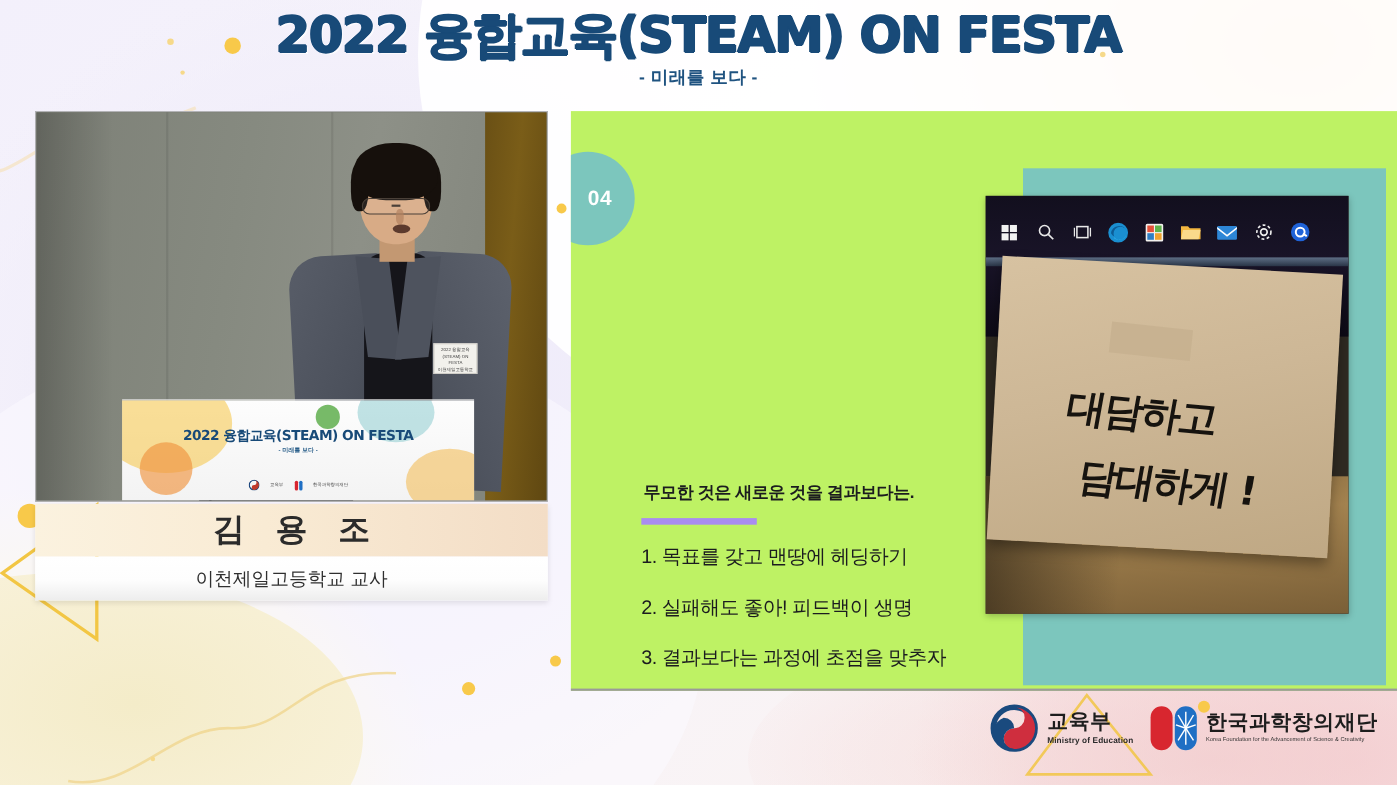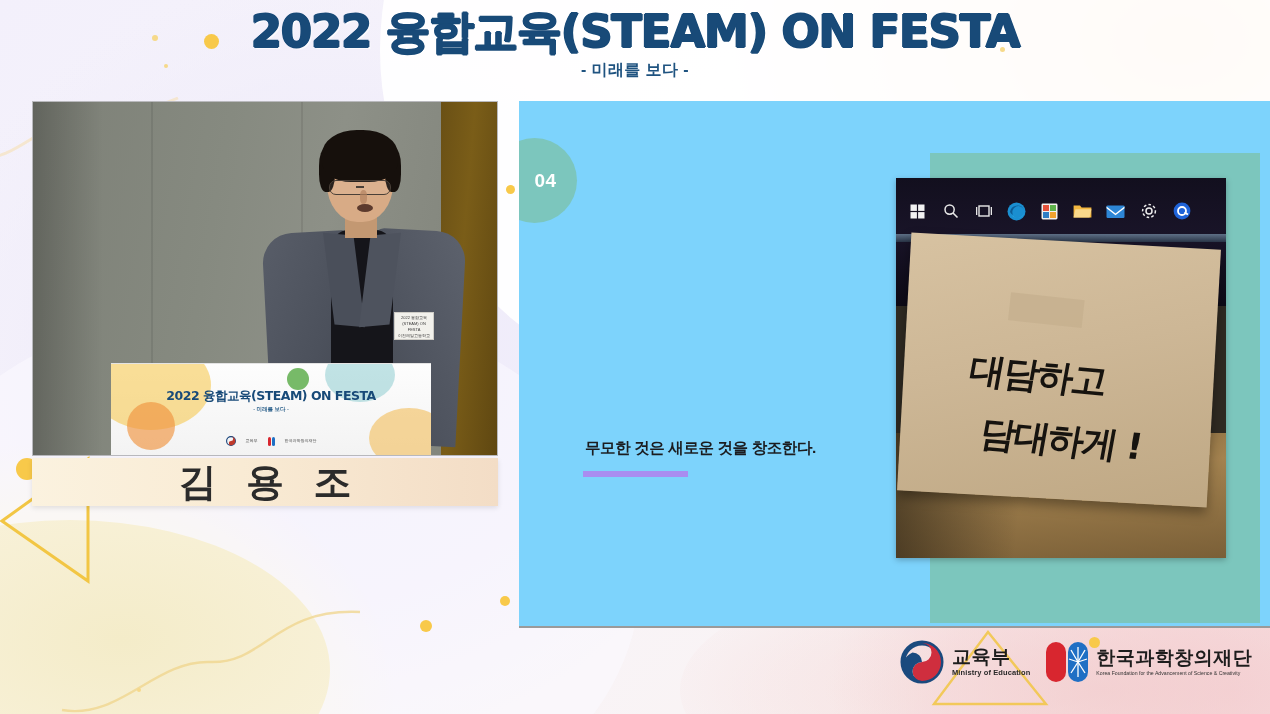--- a/index.html
+++ b/index.html
@@ -272,23 +272,23 @@
     width: 466px;
     z-index: 7;
     box-shadow: 0 2px 5px rgba(0,0,0,0.10);
   }
   .np-name-band {
     height: 48px;
     background: linear-gradient(90deg, #fbf2df 0%, #f9ebd4 45%, #f3ddc6 100%);
     display: flex; align-items: center; justify-content: center;
   }
   .np-name {
-    font-size: 38px; font-weight: 700; color: #2b2b2b;
+    font-size: 29px; font-weight: 700; color: #2b2b2b;
     letter-spacing: 10px; text-indent: 10px;
-    font-family: Liberation Serif, serif;
+    font-family: Liberation Sans, sans-serif;
   }
   .np-role-band {
     height: 40px;
     background: linear-gradient(180deg, #ffffff 0%, #fdfdfd 55%, #ededed 100%);
     display: flex; align-items: center; justify-content: center;
   }
   .np-role {
     font-size: 17px; color: #2f2f2f; font-weight: 400;
   }
 
@@ -311,21 +311,21 @@
     font-size: 16px; font-weight: 700; color: #3a3a3a;
     letter-spacing: -0.3px;
     text-shadow: 0 1px 2px rgba(255,255,255,0.9);
   }
 
   
   .slide {
     position: absolute;
     left: 519px; top: 101px;
     width: 751px; height: 527px;
-    background: #7dd3fc;
+    background: #bef264;
     overflow: hidden;
     z-index: 5;
     border-bottom: 2px solid #9a9a9a;
   }
   .badge-04 {
     position: absolute;
     left: -27px; top: 37px;
     width: 85px; height: 85px;
     border-radius: 50%;
     background: #7cc6bd;
@@ -550,33 +550,41 @@
         </span>
         <span class="pod-logo-txt">한국과학창의재단</span>
       </div>
     </div>
   </div>
 
   <div class="nameplate">
     <div class="np-name-band">
       <div class="np-name">김 용 조</div>
     </div>
+    <div class="np-role-band">
+      <div class="np-role">이천제일고등학교 교사</div>
+    </div>
   </div>
 
 
   <div class="slide">
 
     <div class="badge-04">
       <span>04</span>
     </div>
 
 
-    <div class="slide-lead">무모한 것은 새로운 것을 창조한다.</div>
+    <div class="slide-lead">무모한 것은 새로운 것을 결과보다는.</div>
     <div class="slide-lead-rule"></div>
 
+    <ul class="slide-list">
+      <li>1. 목표를 갖고 맨땅에 헤딩하기</li>
+      <li>2. 실패해도 좋아! 피드백이 생명</li>
+      <li>3. 결과보다는 과정에 초점을 맞추자</li>
+    </ul>
 
     <div class="teal-block"></div>
 
     <div class="photo">
       <div class="ph-screen">
         <div class="ph-taskbar">
           <span class="tb-ico">
             <svg width="15" height="15" viewBox="0 0 15 15">
                 <rect x="0.5" y="0.5" width="6.4" height="6.4" fill="#f2f2f2"></rect>
                 <rect x="8.1" y="0.5" width="6.4" height="6.4" fill="#f2f2f2"></rect>

